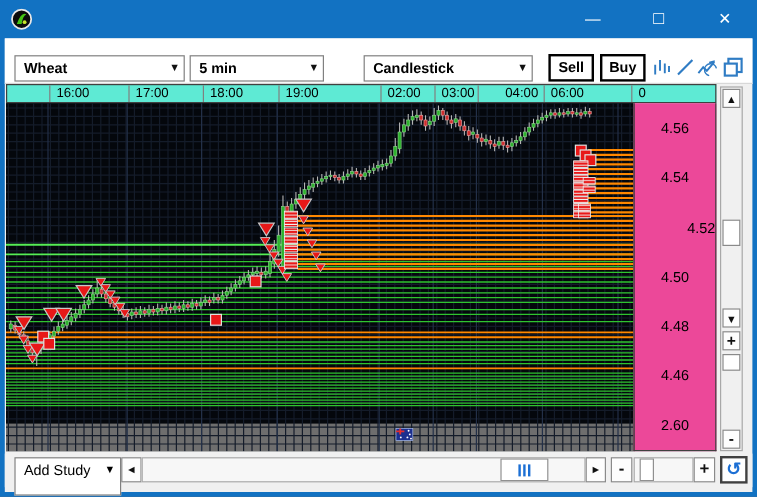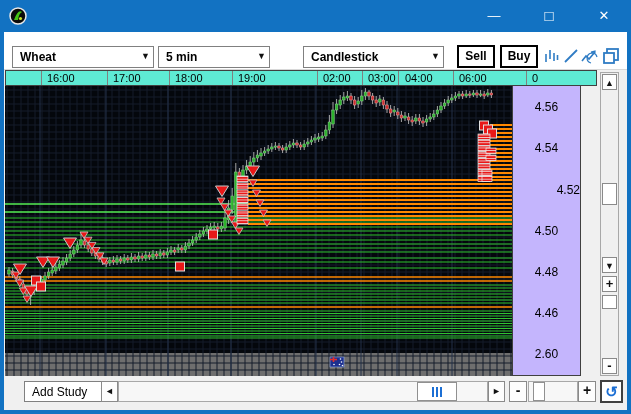--- a/index.html
+++ b/index.html
@@ -16,28 +16,28 @@
   .combo .txt{ position:absolute; left:7px; top:3px; }
   .combo .arr{ position:absolute; right:3px; top:4px; font-size:9px; color:#111; }
   .tbtn{ position:absolute; top:45px; height:23px; background:#fff; border:2px solid #000; font-size:12px; font-weight:bold; color:#000; text-align:center; line-height:19px; }
   .ticon{ position:absolute; top:47px; width:18px; height:18px; }
   
   .time-strip{ position:absolute; left:5px; top:70px; width:592px; height:16px; background:#5eead4; border:1px solid #404040; overflow:hidden; }
   .tlabel{ position:absolute; top:1px; font-size:11px; color:#000; white-space:nowrap; }
   .tsep{ position:absolute; top:0; width:1px; height:16px; background:#808080; }
   .chart-wrap{ position:absolute; left:5px; top:86px; width:523px; height:290px; background:#04070c; }
   .chart-label{ position:absolute; left:3px; top:2px; font-size:12px; font-weight:bold; color:#e00000; white-space:nowrap; }
-  .price-pane{ position:absolute; left:512px; top:86px; width:69px; height:290px; background:#c4b5fd; border:1px solid #404040; border-top:none; overflow:hidden; }
+  .price-pane{ position:absolute; left:528px; top:86px; width:69px; height:290px; background:#ec4899; border:1px solid #404040; border-top:none; overflow:hidden; }
   .plabel{ position:absolute; left:0; width:100%; text-align:center; font-size:12px; color:#000; }
   
   .vrail{ position:absolute; left:600px; top:72px; width:19px; height:304px; background:#f0f0f0; border:1px solid #a8a8a8; }
   .rbtn{ position:absolute; left:1px; width:15px; background:#fdfdfd; border:1px solid #8a8a8a; text-align:center; color:#111; }
   .vthumb{ position:absolute; left:1px; width:15px; background:#fff; border:1px solid #8a8a8a; }
   .bottombar{ position:absolute; left:4px; top:378px; width:623px; height:28px; background:#f0f0f0; }
-  .addstudy{ position:absolute; left:20px; top:3px; width:89px; height:21px; background:#fff; border:1px solid #808080; font-size:12px; }
+  .addstudy{ position:absolute; left:8px; top:3px; width:89px; height:32px; background:#fff; border:1px solid #808080; font-size:12px; }
   .addstudy .txt{ position:absolute; left:7px; top:3px; color:#000; }
   .addstudy .arr{ position:absolute; right:4px; top:4px; font-size:9px; }
   .hbtn{ position:absolute; top:3px; height:21px; background:#fdfdfd; border:1px solid #8a8a8a; text-align:center; color:#111; }
   .htrack{ position:absolute; top:3px; height:21px; background:#f7f7f7; border:1px solid #a8a8a8; }
   .hthumb{ position:absolute; top:0px; height:19px; background:#fff; border:1px solid #909090; }
   .grip{ position:absolute; top:4px; width:2px; height:10px; background:#1c6fd4; }
   .refresh{ position:absolute; left:596px; top:2px; width:23px; height:23px; background:#fff; border:2px solid #404040; color:#1c6fd4; font-size:15px; font-weight:bold; text-align:center; line-height:19px; }
   .glyph9{ font-size:9px; line-height:1; }
 </style>
 </head>
@@ -100,21 +100,21 @@
       <div class="tlabel" style="left: 107px;">17:00</div>
       <div class="tsep" style="left: 163px;"></div>
       <div class="tlabel" style="left: 169px;">18:00</div>
       <div class="tsep" style="left: 226px;"></div>
       <div class="tlabel" style="left: 232px;">19:00</div>
       <div class="tsep" style="left: 311px;"></div>
       <div class="tlabel" style="left: 317px;">02:00</div>
       <div class="tsep" style="left: 356px;"></div>
       <div class="tlabel" style="left: 362px;">03:00</div>
       <div class="tsep" style="left: 392px;"></div>
-      <div class="tlabel" style="left: 380px; padding-left: 19px;">04:00</div>
+      <div class="tlabel" style="left: 396px; padding-left: 19px;">04:00</div>
       <div class="tsep" style="left: 447px;"></div>
       <div class="tlabel" style="left: 453px;">06:00</div>
       <div class="tsep" style="left: 520px;"></div>
       <div class="tlabel" style="left: 526px;">0</div>
     </div>
 
   <div class="chart-wrap">
     <svg id="chart-svg" width="523" height="290">
         <rect x="0" y="0" width="523" height="290" fill="#04070c"></rect>
         <rect x="0" y="267" width="523" height="23" fill="#6e6e6e"></rect>

